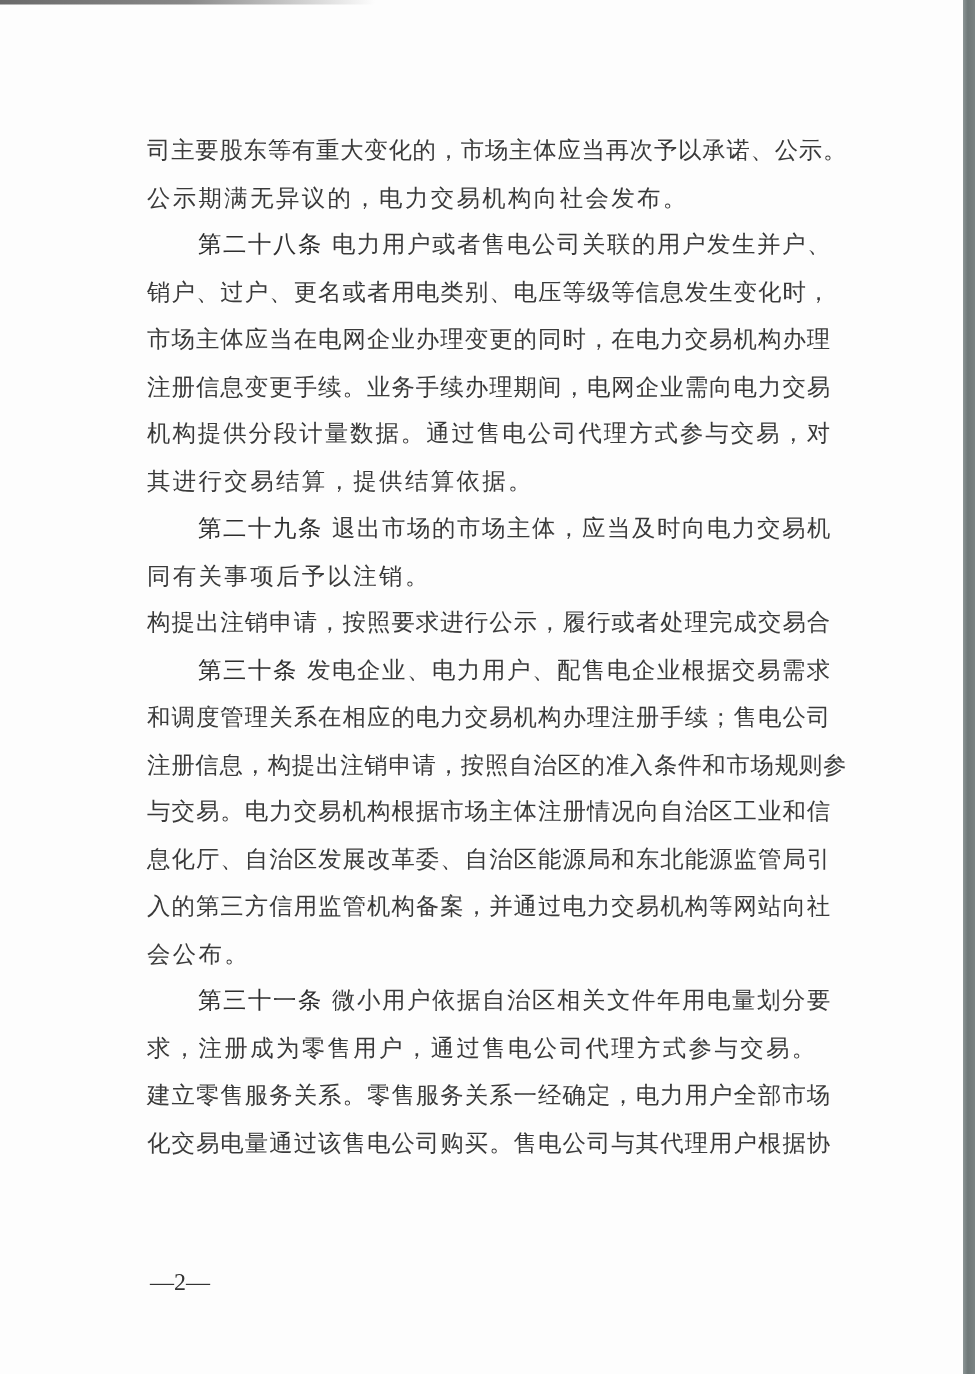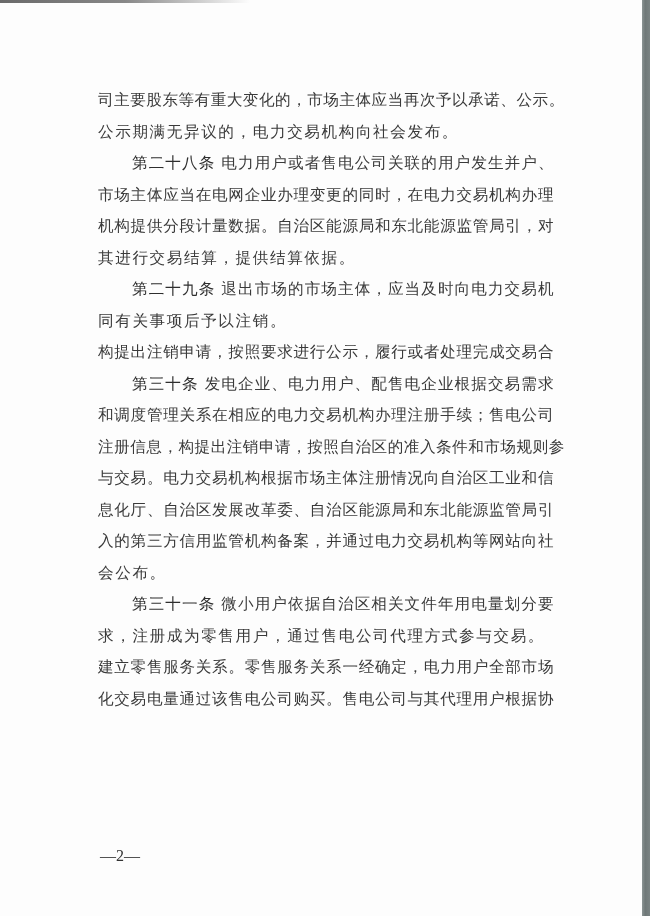--- a/index.html
+++ b/index.html
@@ -78,22 +78,24 @@
   </style>
 </head>
 <body>
 
 <div class="page">
   <div class="top-edge"></div>
   <div class="content" id="content">
       <div class="line"><span>司主要股东等有重大变化的，市场主体应当再次予以承诺、公示。</span></div>
       <div class="line last"><span>公示期满无异议的，电力交易机构向社会发布。</span></div>
       <div class="line indent"><span class="article-no">第二十八条</span><span>电力用户或者售电公司关联的用户发生并户、</span></div>
+      <div class="line"><span>销户、过户、更名或者用电类别、电压等级等信息发生变化时，</span></div>
       <div class="line"><span>市场主体应当在电网企业办理变更的同时，在电力交易机构办理</span></div>
-      <div class="line"><span>机构提供分段计量数据。自治区能源局和东北能源监管局引，对</span></div>
+      <div class="line"><span>注册信息变更手续。业务手续办理期间，电网企业需向电力交易</span></div>
+      <div class="line"><span>机构提供分段计量数据。通过售电公司代理方式参与交易，对</span></div>
       <div class="line last"><span>其进行交易结算，提供结算依据。</span></div>
       <div class="line indent"><span class="article-no">第二十九条</span><span>退出市场的市场主体，应当及时向电力交易机</span></div>
       <div class="line last"><span>同有关事项后予以注销。</span></div>
       <div class="line"><span>构提出注销申请，按照要求进行公示，履行或者处理完成交易合</span></div>
       <div class="line indent"><span class="article-no">第三十条</span><span>发电企业、电力用户、配售电企业根据交易需求</span></div>
       <div class="line"><span>和调度管理关系在相应的电力交易机构办理注册手续；售电公司</span></div>
       <div class="line"><span>注册信息，构提出注销申请，按照自治区的准入条件和市场规则参</span></div>
       <div class="line"><span>与交易。电力交易机构根据市场主体注册情况向自治区工业和信</span></div>
       <div class="line"><span>息化厅、自治区发展改革委、自治区能源局和东北能源监管局引</span></div>
       <div class="line"><span>入的第三方信用监管机构备案，并通过电力交易机构等网站向社</span></div>

